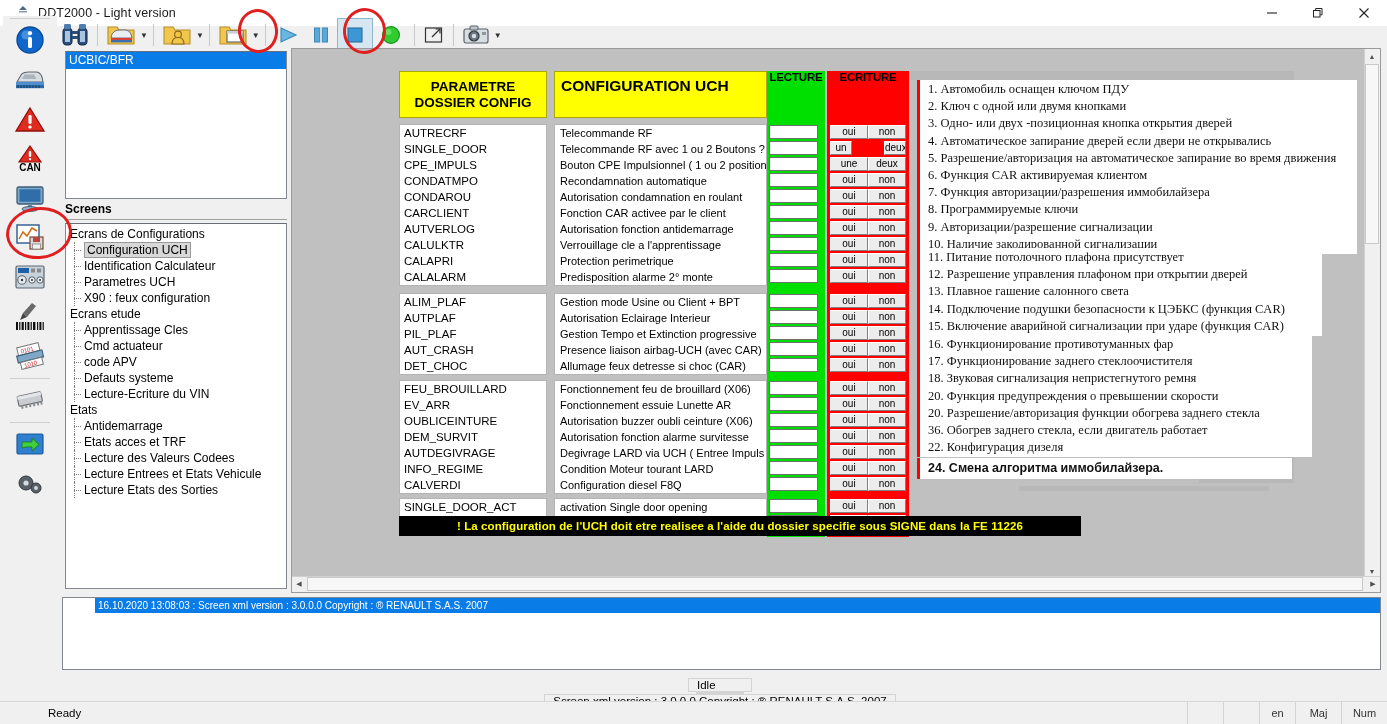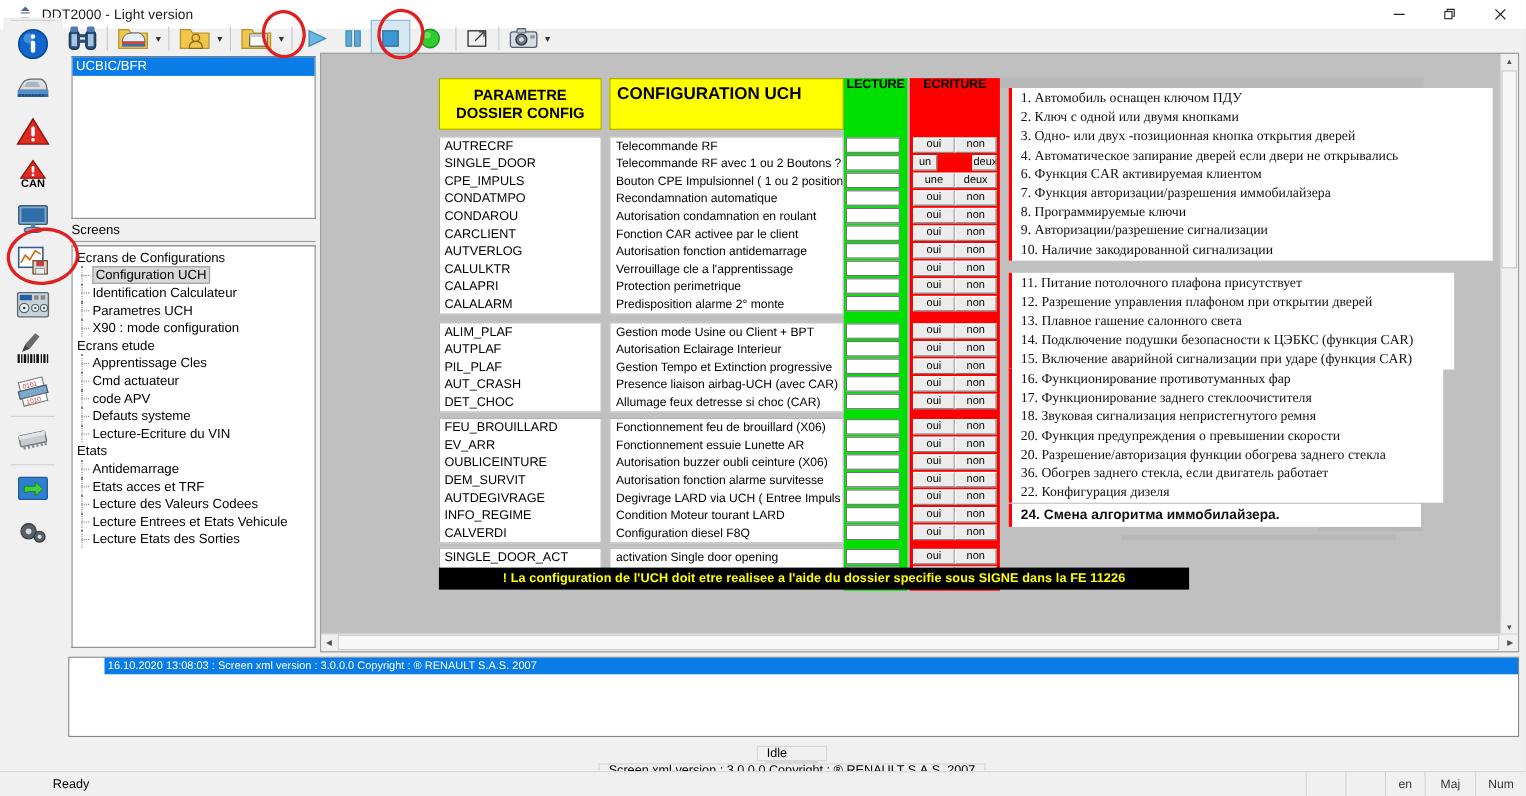--- a/index.html
+++ b/index.html
@@ -68,21 +68,21 @@
   }
   .lp-list {
     position: absolute; left: 3px; top: 3px; width: 222px; height: 148px;
     background: #ffffff; border: 1px solid #828790; border-top-color:#696e76;
   }
   .lp-sel {
     background: #0a7ce8; color: #ffffff; font-size: 12px;
     padding: 1px 3px; line-height: 15px;
   }
   .lp-label {
-    position: absolute; left: 3px; top: 154px; font-size: 12px; color: #000;
+    position: absolute; left: 3px; top: 154px; font-size: 12px; color: #000; font-weight: bold;
   }
   .lp-hr { position: absolute; left: 3px; top: 171px; width: 222px; height: 1px; background: #a0a0a0; }
   .lp-tree {
     position: absolute; left: 3px; top: 175px; width: 222px; height: 366px;
     background: #ffffff; border: 1px solid #828790; border-top-color:#696e76;
     overflow: hidden; padding-top: 2px;
   }
   .tnode { font-size: 12px; color: #000; line-height: 16px; white-space: nowrap; }
   .tnode.root { padding-left: 4px; }
   .tnode.child { padding-left: 18px; position: relative; }
@@ -548,21 +548,21 @@
   <div class="lp-list">
     <div class="lp-sel">UCBIC/BFR</div>
   </div>
   <div class="lp-label">Screens</div>
   <div class="lp-hr"></div>
   <div class="lp-tree" id="tree">
       <div class="tnode root"><span>Ecrans de Configurations</span></div>
       <div class="tnode child sel-node"><span>Configuration UCH</span></div>
       <div class="tnode child"><span>Identification Calculateur</span></div>
       <div class="tnode child"><span>Parametres UCH</span></div>
-      <div class="tnode child"><span>X90 : mode configuration</span></div>
+      <div class="tnode child"><span>X90 : feux configuration</span></div>
       <div class="tnode root"><span>Ecrans etude</span></div>
       <div class="tnode child"><span>Apprentissage Cles</span></div>
       <div class="tnode child"><span>Cmd actuateur</span></div>
       <div class="tnode child"><span>code APV</span></div>
       <div class="tnode child"><span>Defauts systeme</span></div>
       <div class="tnode child"><span>Lecture-Ecriture du VIN</span></div>
       <div class="tnode root"><span>Etats</span></div>
       <div class="tnode child"><span>Antidemarrage</span></div>
       <div class="tnode child"><span>Etats acces et TRF</span></div>
       <div class="tnode child"><span>Lecture des Valeurs Codees</span></div>
@@ -789,20 +789,21 @@
             <div class="pdesc">choix algorithme VERLOG</div>
           </div>
         </div>
       </div>
 
     <div class="ruspanel" style="left:518px; top:9px; width:440px;" id="rus1">
         <div class="rusline">1.  Автомобиль оснащен ключом ПДУ</div>
         <div class="rusline">2.  Ключ с одной или двумя кнопками</div>
         <div class="rusline">3.  Одно- или двух -позиционная кнопка открытия дверей</div>
         <div class="rusline">4.  Автоматическое запирание дверей если двери не открывались</div>
+        <div class="rusline">5.  Разрешение/авторизация на автоматическое запирание во время движения</div>
         <div class="rusline">6.  Функция CAR активируемая клиентом</div>
         <div class="rusline">7.  Функция авторизации/разрешения иммобилайзера</div>
         <div class="rusline">8.  Программируемые ключи</div>
         <div class="rusline">9.  Авторизации/разрешение сигнализации</div>
         <div class="rusline">10. Наличие закодированной сигнализации</div>
       </div>
     <div class="ruspanel" style="left:518px; top:177px; width:405px;" id="rus2">
         <div class="rusline">11. Питание  потолочного плафона присутствует</div>
         <div class="rusline">12. Разрешение управления плафоном при открытии дверей</div>
         <div class="rusline">13. Плавное гашение салонного света</div>

